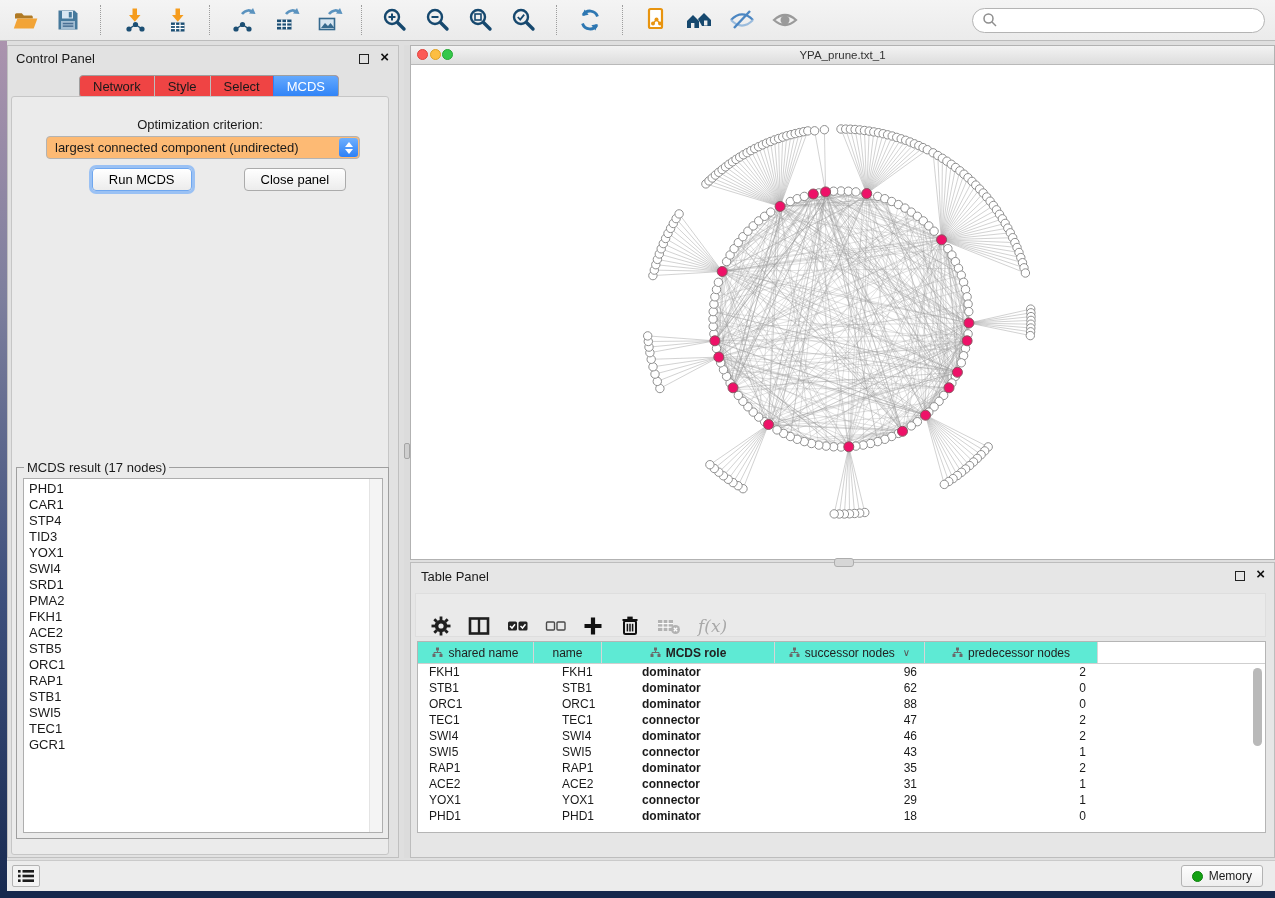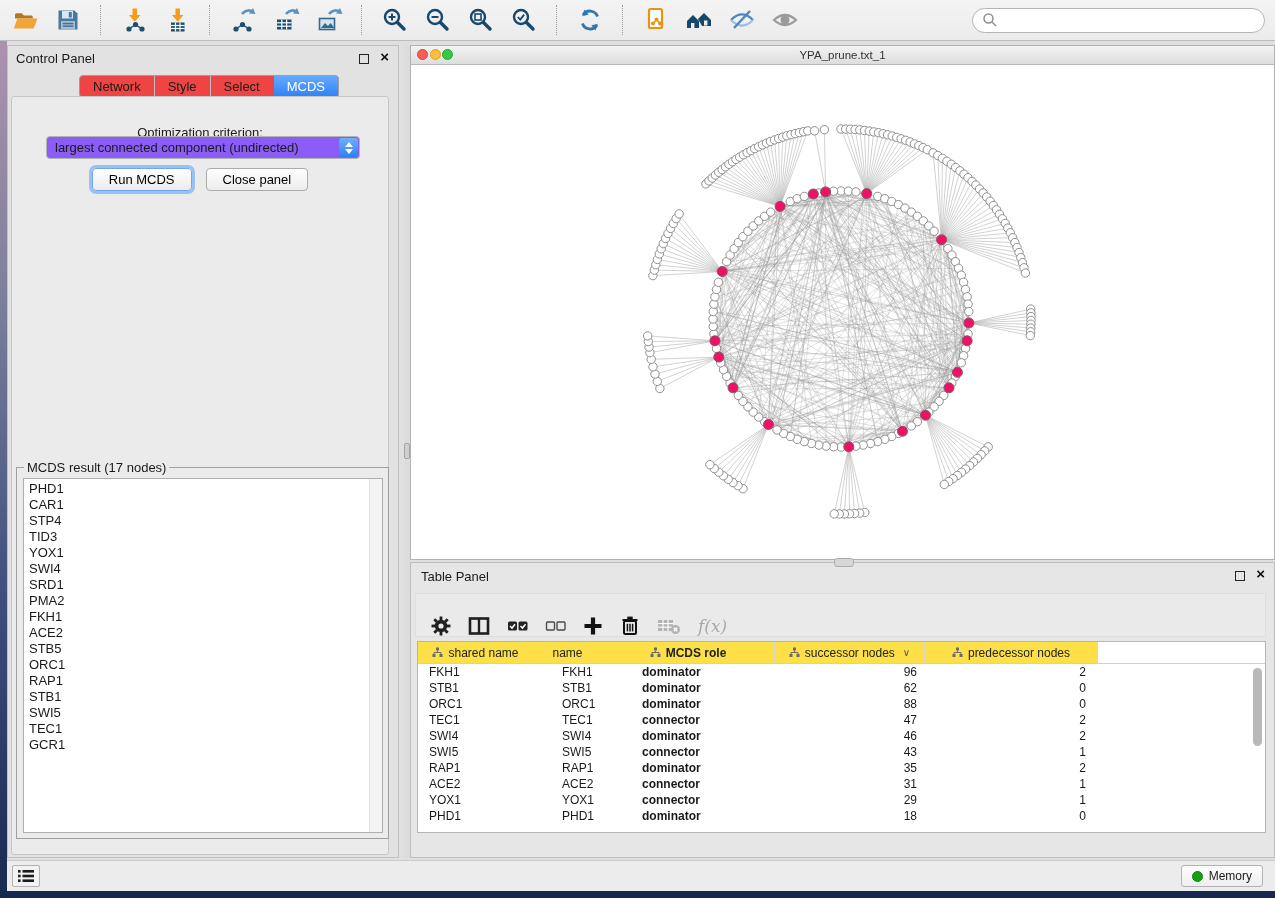--- a/index.html
+++ b/index.html
@@ -24,31 +24,31 @@
   .cp-title{position:absolute;left:8px;top:5px;font-size:13px;color:#1a1a1a;}
   .win-float{position:absolute;right:29px;top:8px;width:8px;height:8px;border:1.5px solid #222;}
   .win-close{position:absolute;right:9px;top:2px;font-size:15px;font-weight:bold;color:#111;line-height:18px;}
   .cp-tabs{position:absolute;left:71px;top:29px;display:flex;height:21px;background:#ef4444;
     border:1px solid #9f9f9f;border-radius:4px;overflow:hidden;}
   .cp-tab{padding:0 13px;line-height:21px;font-size:13px;border-left:1px solid #bdbdbd;cursor:default;}
   .cp-tab:first-child{border-left:none;}
   .cp-tab.active{background:linear-gradient(#64a9fd,#2e82f7);color:#fff;border-left-color:#2e82f7;}
   .cp-inner{position:absolute;left:3px;right:9px;top:50px;bottom:2px;background:#ebebeb;
     border:1px solid #c6c6c6;border-radius:3px;}
-  .opt-label{margin-top:28px;text-align:center;font-size:13px;}
-  .dropdown{position:absolute;left:34px;top:39px;width:314px;height:23px;background:#8b5cf6;
+  .opt-label{margin-top:20px;text-align:center;font-size:13px;}
+  .dropdown{position:absolute;left:34px;top:39px;width:314px;height:23px;background:#fdba74;
     border:1px solid #b3b3b3;border-radius:4px;display:flex;align-items:center;box-sizing:border-box;gap:14px;}
   .dropdown .dd-text{flex:1;font-size:13px;padding-left:8px;white-space:nowrap;overflow:hidden;}
   .dd-stepper{width:19px;height:19px;margin-right:1px;border-radius:3px;
     background:linear-gradient(#6fb0fd,#2d80f6);display:flex;flex-direction:column;align-items:center;justify-content:center;gap:2px;}
   .tri-up{width:0;height:0;border-left:4px solid transparent;border-right:4px solid transparent;border-bottom:5px solid #fff;}
   .tri-down{width:0;height:0;border-left:4px solid transparent;border-right:4px solid transparent;border-top:5px solid #fff;}
   .btn-row{position:absolute;left:0;right:0;top:71px;display:flex;justify-content:center;gap:14px;}
   .pbtn{height:23px;padding:0 16px;font-size:13px;background:linear-gradient(#ffffff,#ececec);
-    border:1px solid #ababab;border-radius:4px;font-family:"Liberation Sans",sans-serif;}
+    border:1px solid #ababab;border-radius:4px;font-family:"Liberation Sans",sans-serif;margin-left:38px;}
   .pbtn.focused{box-shadow:0 0 0 3px rgba(100,165,250,.6);border-color:#6fa7ef;}
   .result-group{position:absolute;left:4px;top:370px;width:371px;height:370px;border:1px solid #9f9f9f;}
   .result-legend{position:absolute;top:-8px;left:7px;background:#ebebeb;padding:0 3px;font-size:13px;}
   .result-list{position:absolute;top:10px;left:6px;right:5px;bottom:5px;background:#fff;
     border:1px solid #aeaeae;overflow:hidden;padding-top:2px;}
   .mcds-item{font-size:13px;line-height:16px;padding-left:5px;}
   .result-scroll{position:absolute;top:1px;bottom:1px;right:1px;width:12px;background:#f4f4f4;border-left:1px solid #e4e4e4;}
   
   .vsplit{position:absolute;left:404px;top:45px;width:6px;height:813px;background:#dcdcdc;}
   .vsplit-handle{position:absolute;top:398px;left:0;width:6px;height:16px;background:#cfcfcf;
@@ -71,21 +71,21 @@
     background:#d6d6d6;border:1px solid #adadad;border-radius:3px;}
   .tp-title{position:absolute;left:10px;top:6px;font-size:13px;}
   .tp-toolbar{position:absolute;left:4px;right:8px;top:30px;height:44px;background:#eaeaea;
     border:1px solid #dedede;display:flex;align-items:flex-end;gap:17px;padding-left:15px;box-sizing:border-box;}
   .fx{font-family:"DejaVu Serif",serif;font-style:italic;font-size:17px;color:#a8a8a8;}
   .tbl{position:absolute;left:6px;right:8px;top:78px;height:192px;background:#fff;
     border:1px solid #b5b5b5;overflow:hidden;box-sizing:border-box;}
   .thead{display:flex;height:21px;background:#f1f1f1;border-bottom:1px solid #cfcfcf;
     font-size:12px;color:#222;}
   .hcell{height:100%;display:flex;align-items:center;justify-content:center;gap:5px;
-    border-right:1px solid #d6d6d6;box-sizing:border-box;background:#fde047;}
+    border-right:1px solid #d6d6d6;box-sizing:border-box;background:#5eead4;}
   .hcell.cf{flex:1;border-right:none;background:#fff;border-bottom:1px solid #fff;}
   .sort-chevron{color:#555;font-size:10px;margin-left:3px;}
   .c1{width:116px;}.c2{width:68px;}.c3{width:173px;font-weight:bold;}.c4{width:150px;}.c5{width:173px;}.cf{flex:1;}
   .trow{display:flex;height:16px;font-size:12px;align-items:center;}
   .trow .cell{box-sizing:border-box;white-space:nowrap;overflow:hidden;}
   .trow .c1{padding-left:11px;}
   .trow .c2{padding-left:28px;}
   .trow .c3{padding-left:40px;}
   .trow .c4{text-align:right;padding-right:8px;}
   .trow .c5{text-align:right;padding-right:12px;}

